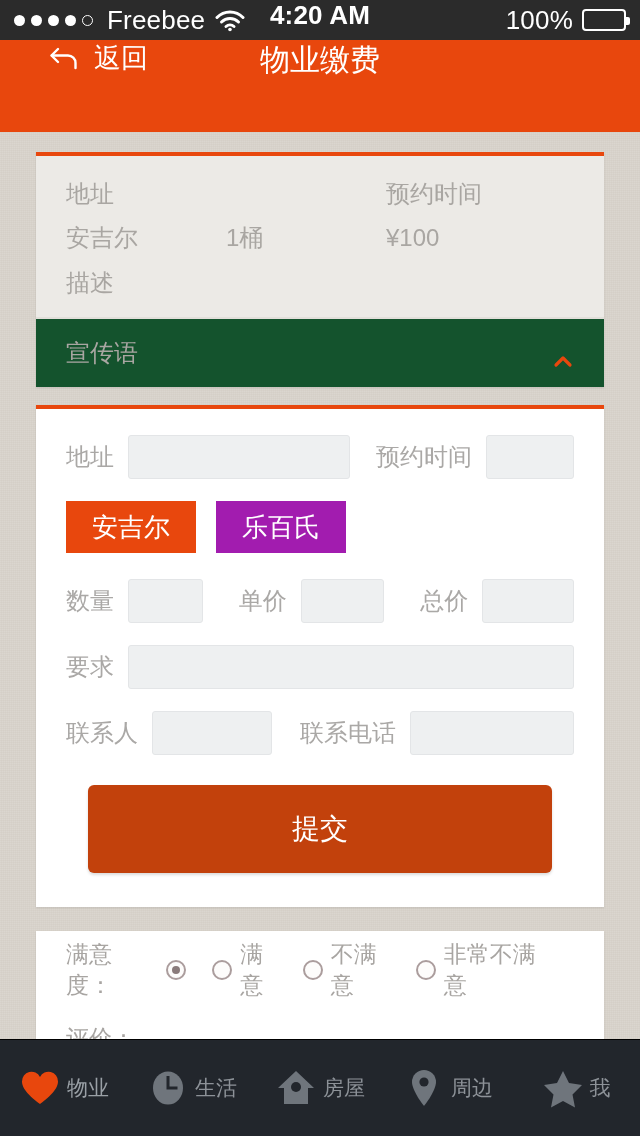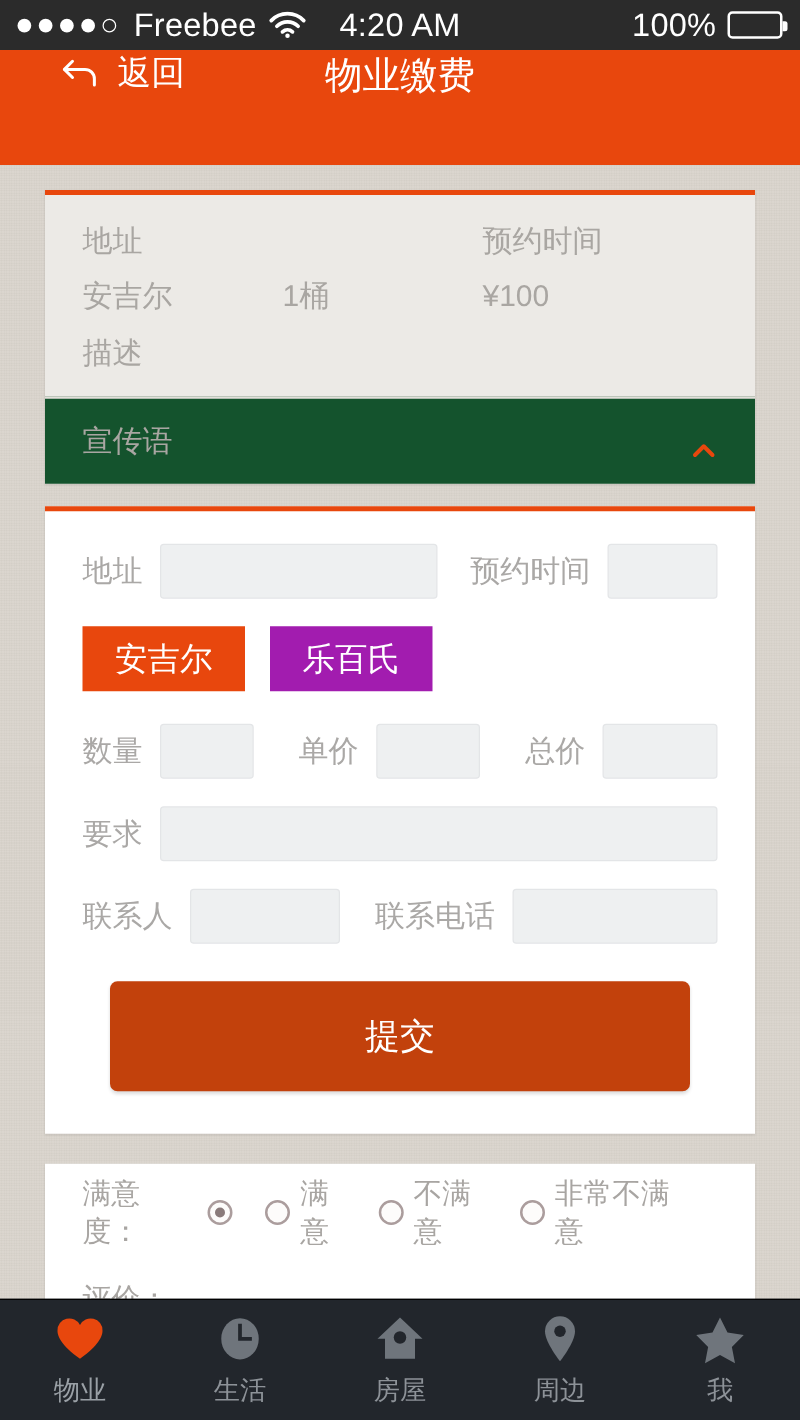--- a/index.html
+++ b/index.html
@@ -39,22 +39,22 @@
   .dots { display: flex; align-items: center; gap: 6px; margin-right: 4px; }
   .dot {
     width: 11px; height: 11px; border-radius: 50%;
     background: #fff; box-sizing: border-box;
   }
   .dot.hollow { background: transparent; border: 1.6px solid #fff; }
   .carrier { font-size: 26px; font-weight: 400; }
   .wifi { width: 30px; height: 22px; position: relative; display:inline-block; }
   .sb-center {
     position: absolute; left: 0; right: 0; top: 0; bottom: 0;
-    display: flex; align-items: center; justify-content: center;
-    font-size: 26px; font-weight: 400;
+    display: flex; justify-content: center;
+    font-size: 26px; font-weight: 700;
     pointer-events: none;
   }
   .sb-right {
     margin-left: auto; display: flex; align-items: center; gap: 9px;
     font-size: 26px;
   }
   .battery {
     width: 44px; height: 22px;
     border: 2px solid #fff; border-radius: 4px;
     position: relative; box-sizing: border-box; padding: 2px;
@@ -210,21 +210,21 @@
   
   .tabbar {
     position: absolute; left: 0; right: 0; bottom: 0;
     height: 96px;
     background: #22262c;
     border-top: 1px solid #000;
     display: flex; align-items: center;
   }
   .tab {
     flex: 1;
-    display: flex; flex-direction: column;
+    display: flex; flex-direction: row;
     align-items: center; justify-content: center;
     gap: 6px;
   }
   .tab .ticon { width: 42px; height: 42px; display: block; }
   .tab .tlabel { color: #8d9298; font-size: 21px; }
   .tab.active .tlabel { color: #9aa0a6; }
 </style>
 </head>
 <body>
 

